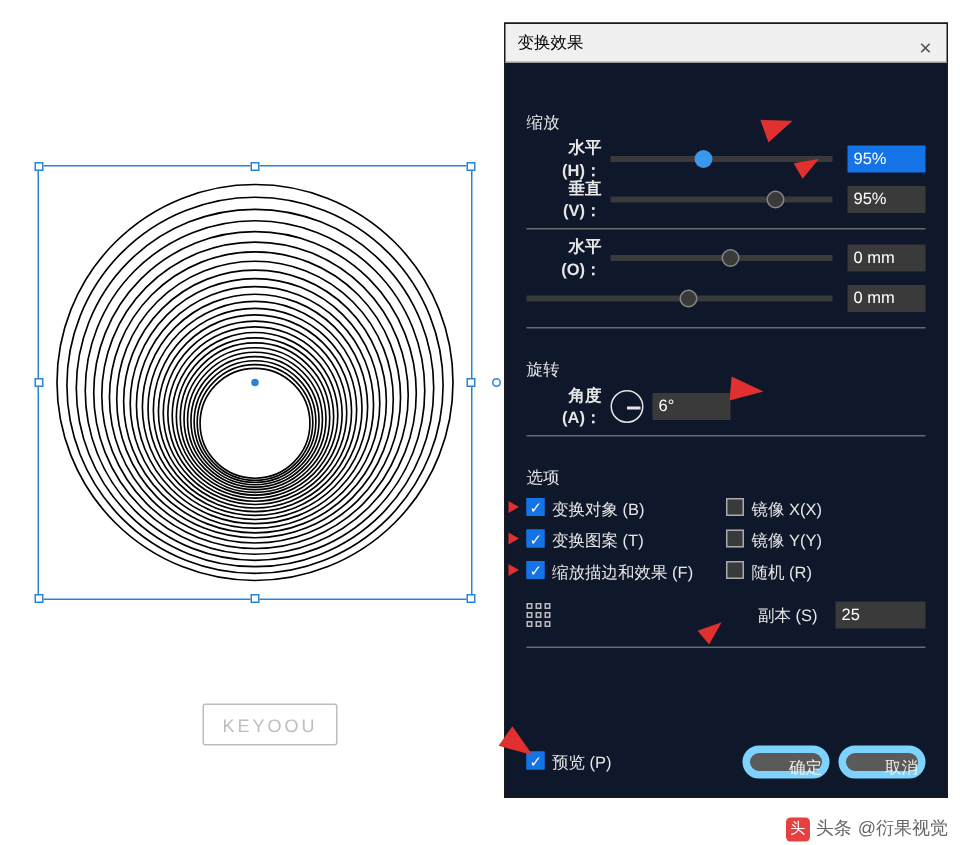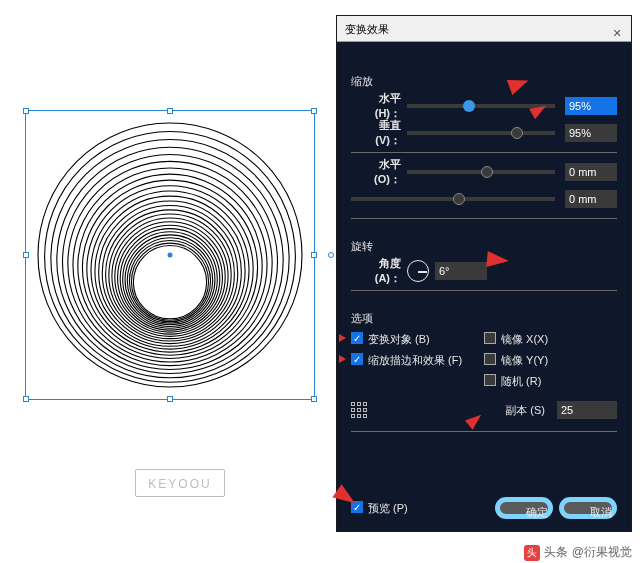--- a/index.html
+++ b/index.html
@@ -161,20 +161,25 @@
     <div class="opts">
       <div class="col">
         <label class="chk">
             <span class="red-tri"></span>
             <input type="checkbox" checked="" style="">
             <span>变换对象 (B)</span>
           </label>
         <label class="chk">
             <span class="red-tri"></span>
             <input type="checkbox" checked="" style="">
+            <span>变换图案 (T)</span>
+          </label>
+        <label class="chk">
+            <span class="red-tri"></span>
+            <input type="checkbox" checked="" style="">
             <span>缩放描边和效果 (F)</span>
           </label>
       </div>
       <div class="col">
         <label class="chk">
             <input type="checkbox" style="">
             <span>镜像 X(X)</span>
           </label>
         <label class="chk">
             <input type="checkbox" style="">

